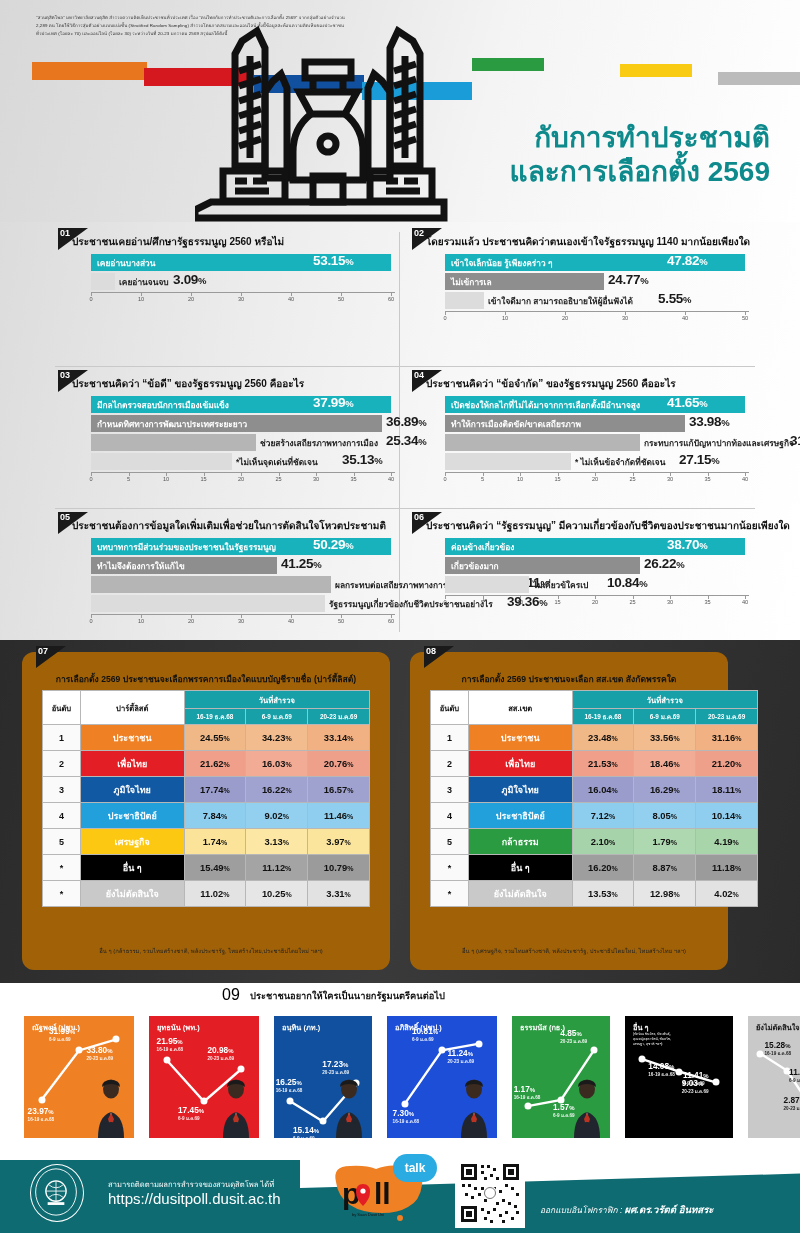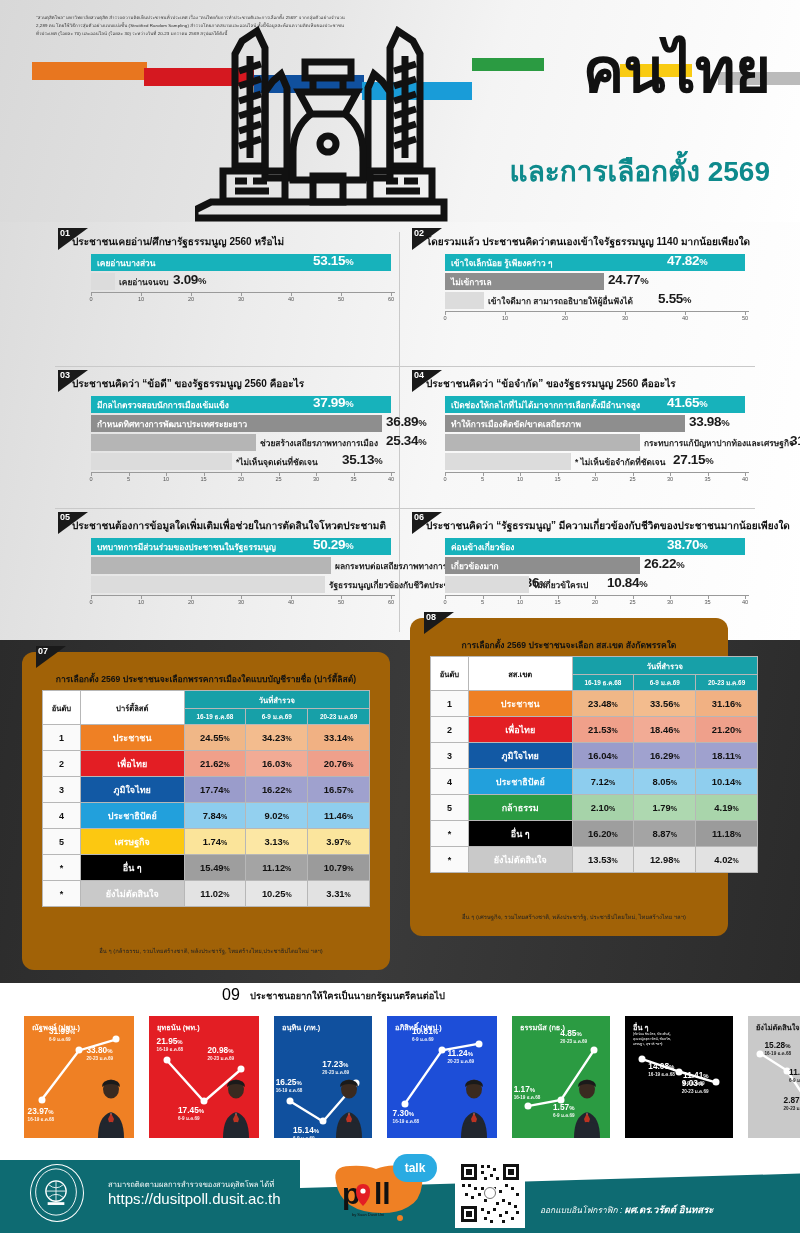--- a/index.html
+++ b/index.html
@@ -62,21 +62,21 @@
   .bval .pc { font-size:9.5px; }
   .axis { position:relative; height:14px; margin-top:2px; border-top:1px solid #9a9a9a; }
   .tick { position:absolute; top:0; width:1px; height:3px; background:#9a9a9a; }
   .tlab { position:absolute; top:3px; font-size:5.6px; color:#555; transform:translateX(-50%); }
 
   
   .tblzone { position:absolute; left:0; top:640px; width:800px; height:345px;
              background:linear-gradient(100deg,#2b2b2b 0%,#3a3a3a 50%,#2b2b2b 100%); }
   .tcard { position:absolute; background:#a16207; border-radius:12px; }
   .tcard.l { left:22px; top:652px; width:368px; height:318px; }
-  .tcard.r { left:410px; top:618px; width:318px; height:318px; }
+  .tcard.r { left:410px; top:652px; width:318px; height:318px; }
   .tcap { position:absolute; left:0; right:0; top:20px; text-align:center;
           font-size:8.6px; font-weight:bold; color:#111; }
   table.poll { position:absolute; left:20px; top:38px; width:328px; border-collapse:collapse; }
   table.poll td, table.poll th { border:1px solid #b7b7b7; text-align:center; padding:0; }
   .th-rank { width:38px; background:#fff; font-size:7.6px; font-weight:bold; color:#111; height:34px;}
   .th-party { width:104px; background:#fff; font-size:7.6px; font-weight:bold; color:#111; }
   .th-date { background:#17a0a8; color:#fff; font-size:7.6px; font-weight:bold; height:15px; }
   .th-d { background:#17a0a8; color:#fff; font-size:6.4px; font-weight:bold; height:13px; width:62px; }
   .c-rank { background:#fafafa; font-size:9px; font-weight:bold; color:#111; height:26px; }
   .c-party { font-size:9px; font-weight:bold; color:#fff; }
@@ -146,21 +146,21 @@
         <rect x="110" y="36" width="46" height="16"></rect>
         <path d="M118 52 L118 66 M148 52 L148 66"></path>
         <path d="M104 66 h58 l-12 22 h-34 Z"></path>
         <path d="M116 88 q-18 14 -18 38 v28 h70 v-28 q0 -24 -18 -38"></path>
         <circle cx="133" cy="118" r="8"></circle>
         <rect x="118" y="150" width="30" height="26"></rect>
         <path d="M16 176 h233 v16 h-249 v-8 z"></path>
       </g>
     </svg>
 
-    <div class="title-main">คนไทย</div>
+    <div class="title-sub1">กับการทำประชามติ</div>
     <div class="title-sub2">และการเลือกตั้ง 2569</div>
   </div>
 
   <div class="panels"></div>
   <div class="vdiv"></div>
   <div class="hdiv"></div>
   <div class="hdiv2"></div>
   <div id="panel-host">
       <div class="panel" style="left: 58px; top: 228px; width: 345px; height: 142px;">
         <div class="badge">
@@ -302,21 +302,21 @@
             <div class="bval dark" style="left:244px">33.98<span class="pc">%</span></div>
           </div>
           <div class="barrow">
             <div class="bar gray2" style="width:195px"></div>
             <div class="blabel dark" style="left:199px">กระทบการแก้ปัญหาปากท้องและเศรษฐกิจ</div>
             <div class="bval dark" style="left:345px">31.42</div>
           </div>
           <div class="barrow">
             <div class="bar gray3" style="width:126px"></div>
             <div class="blabel dark" style="left:130px">* ไม่เห็นข้อจำกัดที่ชัดเจน</div>
-            <div class="bval dark" style="left:228px">27.15<span class="pc">%</span></div>
+            <div class="bval dark" style="left:234px">27.15<span class="pc">%</span></div>
           </div>
           <div class="axis">
             <div class="tick" style="left:0px"></div>
             <div class="tlab" style="left:0px">0</div>
             <div class="tick" style="left:37.5px"></div>
             <div class="tlab" style="left:37.5px">5</div>
             <div class="tick" style="left:75px"></div>
             <div class="tlab" style="left:75px">10</div>
             <div class="tick" style="left:112.5px"></div>
             <div class="tlab" style="left:112.5px">15</div>
@@ -337,20 +337,25 @@
         <div class="badge">
           <div class="tri"></div>
           <div class="num">05</div>
         </div>
         <div class="ptitle">ประชาชนต้องการข้อมูลใดเพิ่มเติมเพื่อช่วยในการตัดสินใจโหวตประชามติ</div>
         <div class="chart">
           <div class="barrow">
             <div class="bar teal" style="width:300px"></div>
             <div class="blabel">บทบาทการมีส่วนร่วมของประชาชนในรัฐธรรมนูญ</div>
             <div class="bval " style="left:222px">50.29<span class="pc">%</span></div>
+          </div>
+          <div class="barrow">
+            <div class="bar gray1" style="width:186px"></div>
+            <div class="blabel">ทำไมจึงต้องการให้แก้ไข</div>
+            <div class="bval dark" style="left:190px">41.25<span class="pc">%</span></div>
           </div>
           <div class="barrow">
             <div class="bar gray2" style="width:240px"></div>
             <div class="blabel dark" style="left:244px">ผลกระทบต่อเสถียรภาพทางการเมืองและเศรษฐกิจ</div>
             <div class="bval dark" style="left:418px">40.11<span class="pc">%</span></div>
           </div>
           <div class="barrow">
             <div class="bar gray3" style="width:234px"></div>
             <div class="blabel dark" style="left:238px">รัฐธรรมนูญเกี่ยวข้องกับชีวิตประชาชนอย่างไร</div>
             <div class="bval dark" style="left:416px">39.36<span class="pc">%</span></div>

